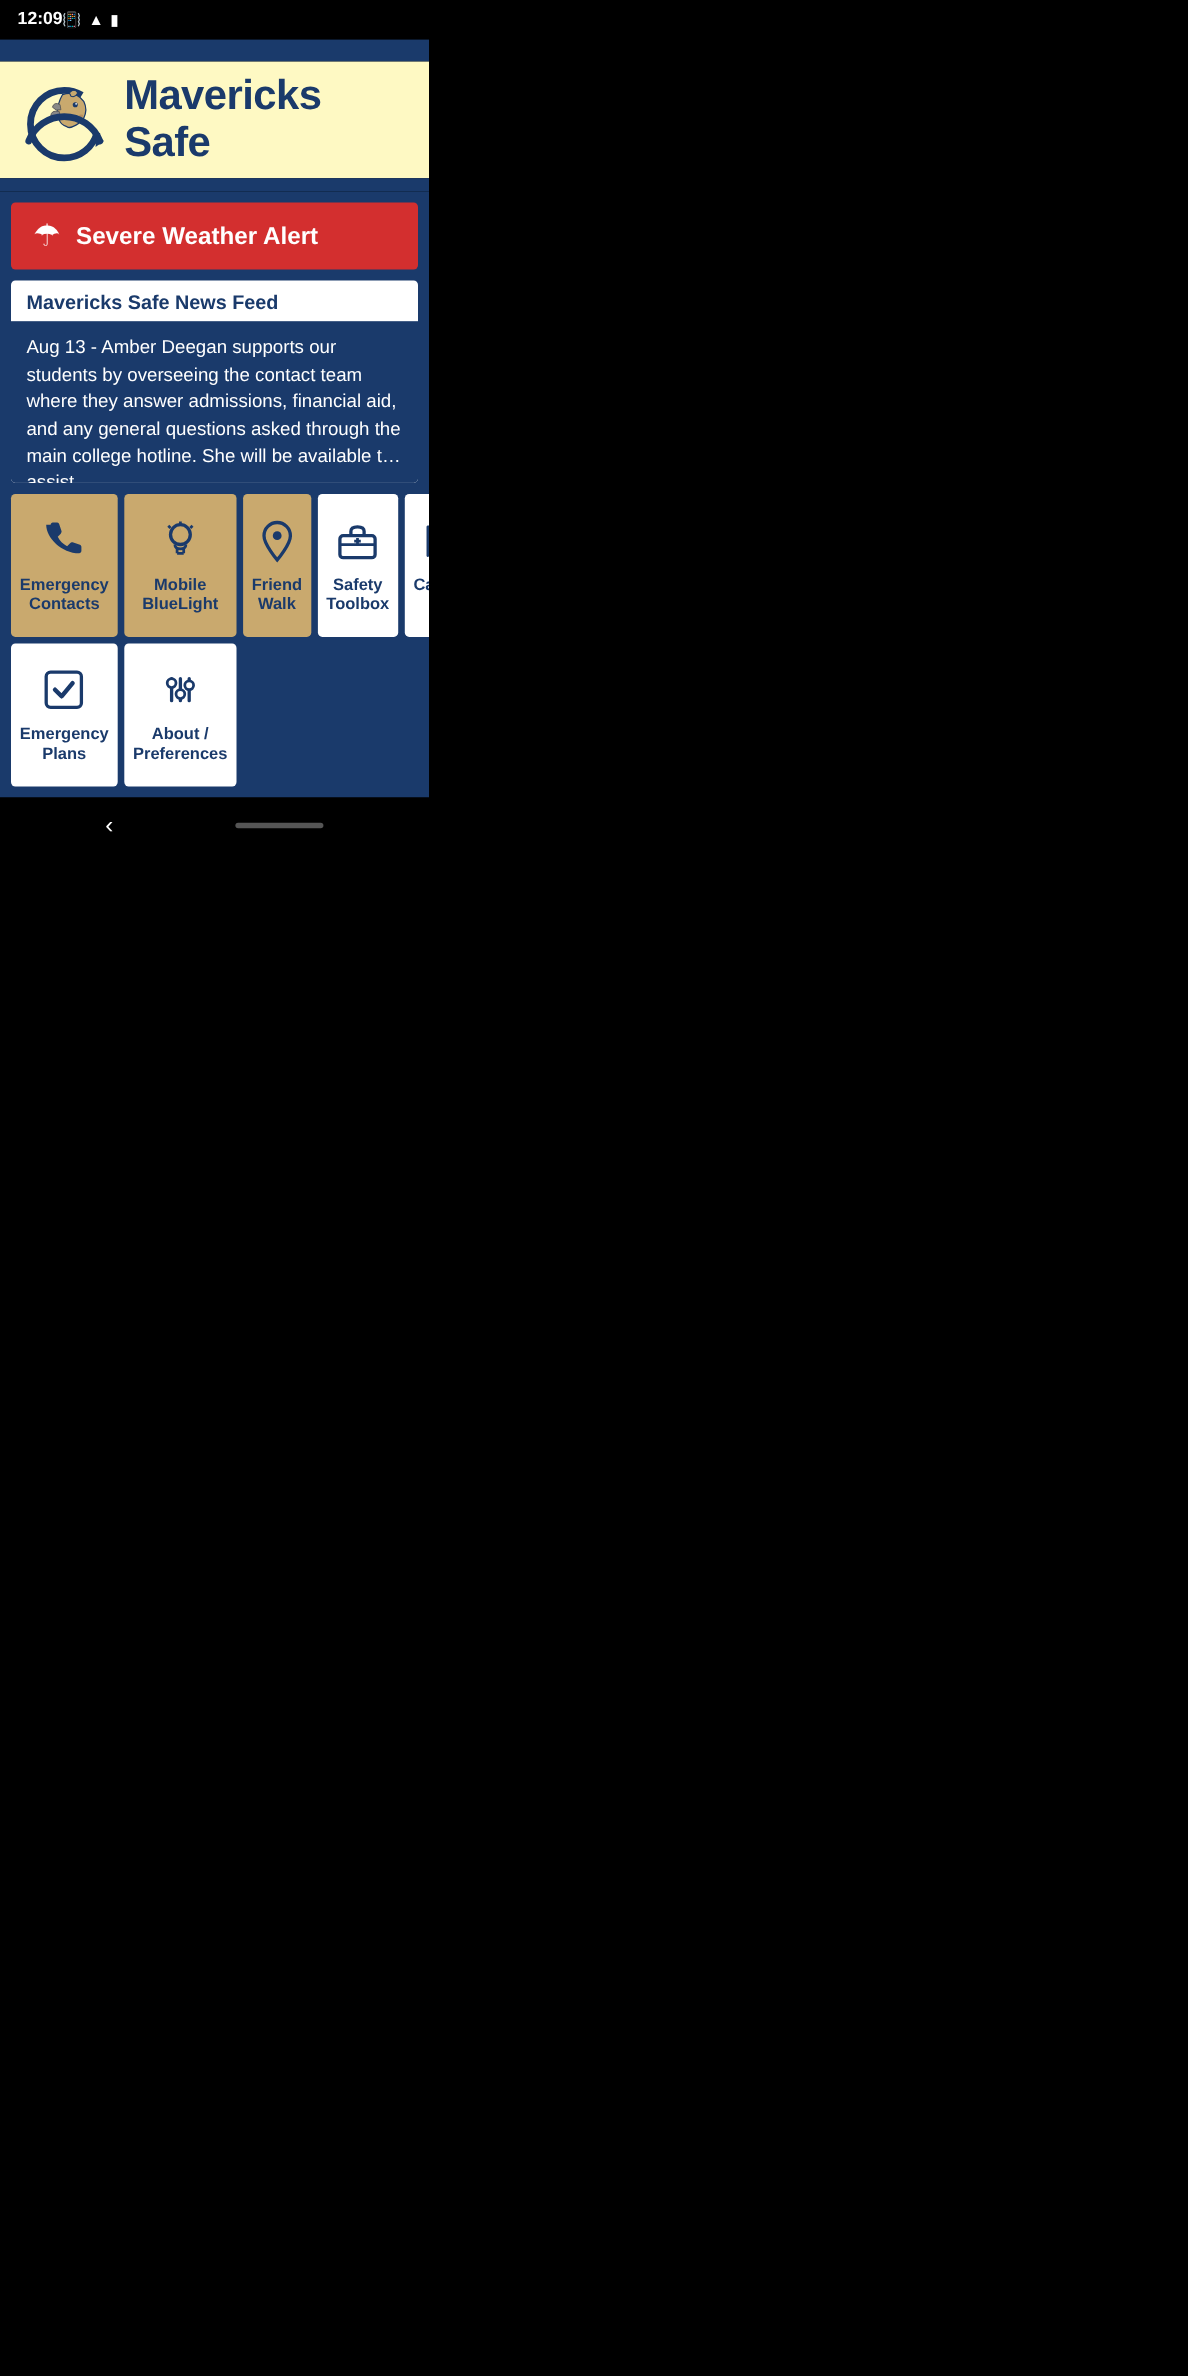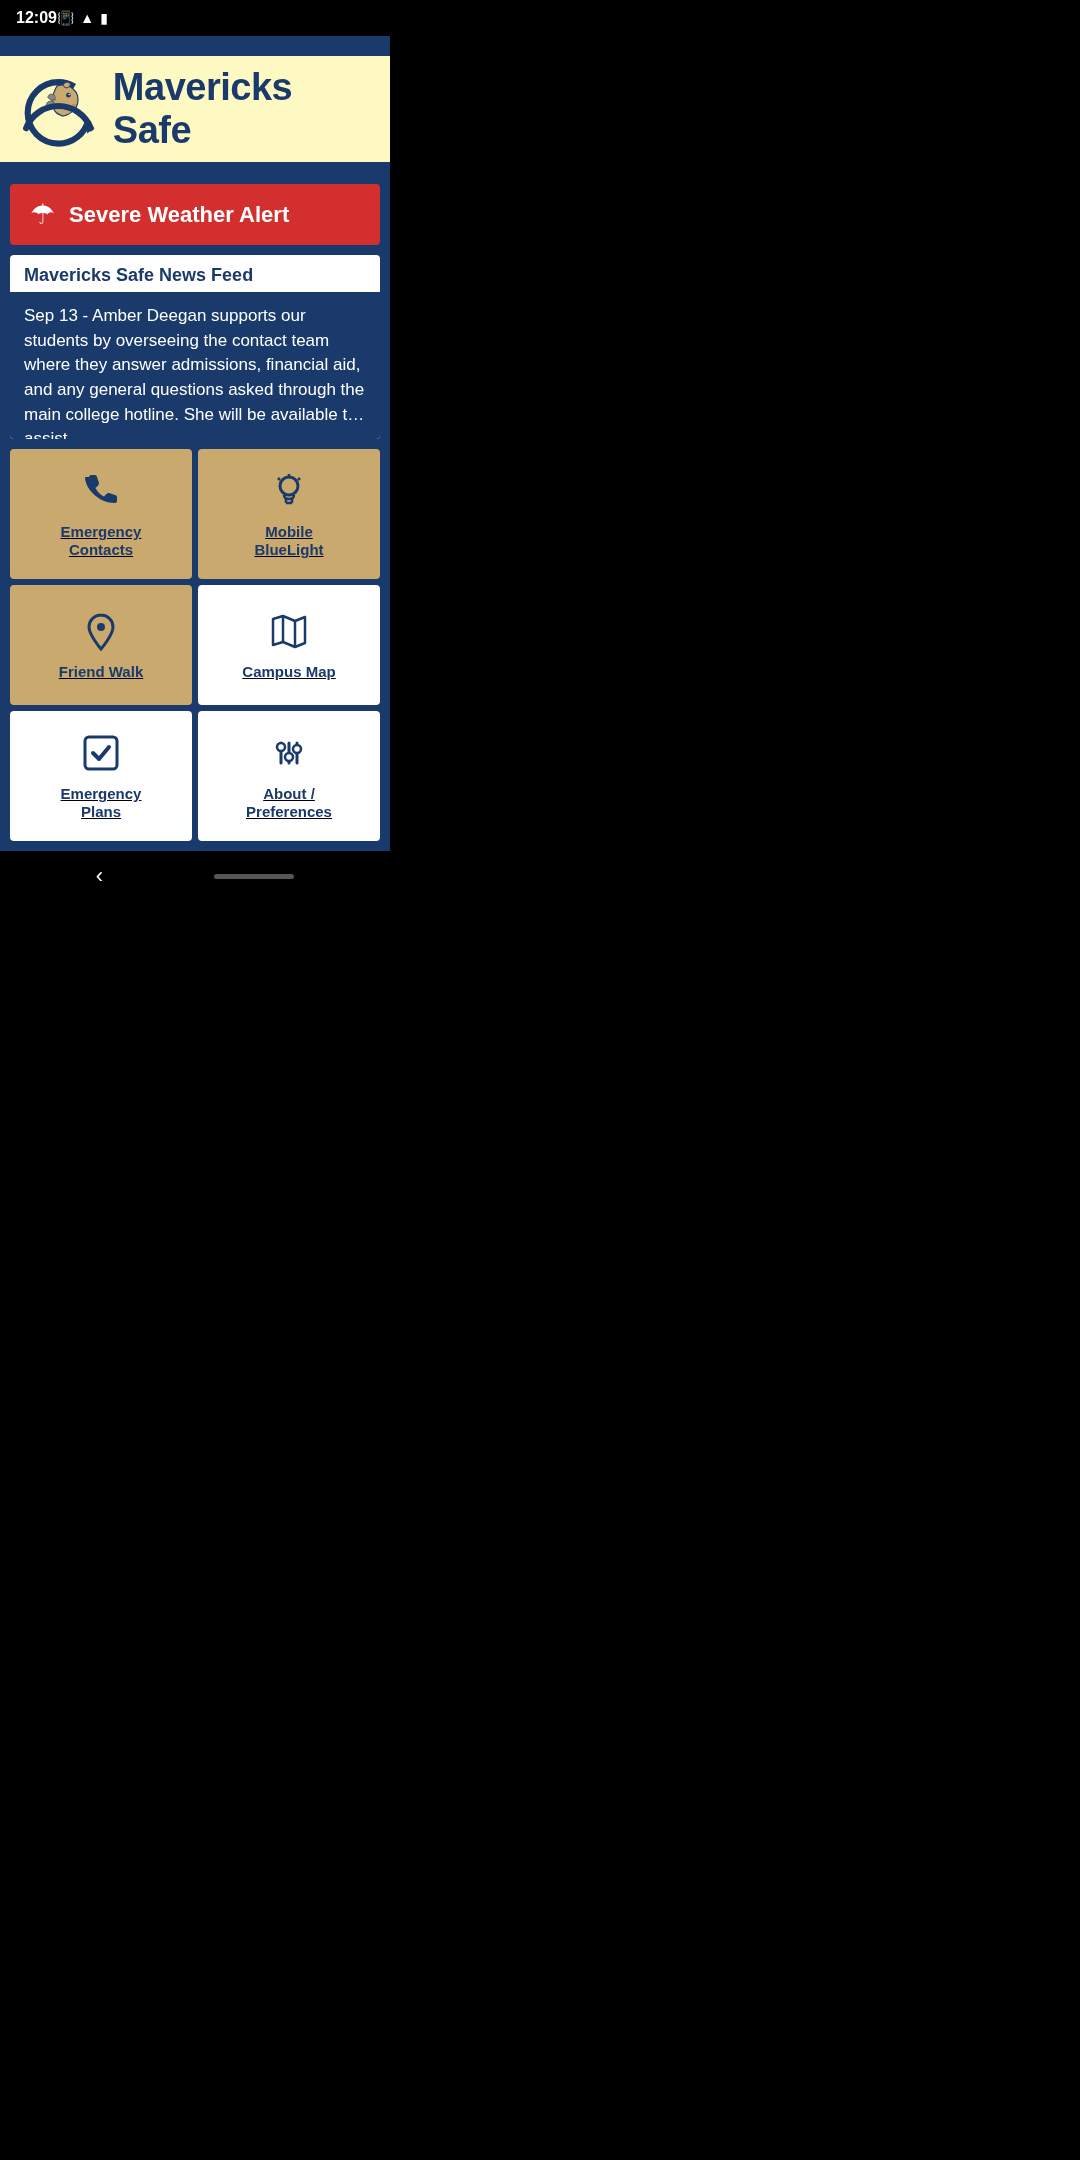--- a/index.html
+++ b/index.html
@@ -114,23 +114,22 @@
       min-height: 100px;
       overflow: hidden;
       display: -webkit-box;
       -webkit-line-clamp: 5;
       -webkit-box-orient: vertical;
     }
 
     
     .grid-section {
       display: grid;
-      grid-template-columns: 1fr 1fr;
+      grid-template-columns: 1fr 1fr 1fr 1fr 1fr;
       gap: 6px;
-      text-decoration: underline;
     }
 
     .grid-item {
       display: flex;
       flex-direction: column;
       align-items: center;
       justify-content: center;
       padding: 20px 8px;
       border-radius: 4px;
       cursor: pointer;
@@ -223,21 +222,21 @@
 
 <div class="main-content">
 
   <div class="alert-banner">
     <span class="alert-icon">☂</span>
     <span class="alert-text">Severe Weather Alert</span>
   </div>
 
   <div class="news-feed-container">
     <div class="news-feed-title">Mavericks Safe News Feed</div>
-    <div class="news-feed-content">Sep 13 - Amber Deegan supports our students by overseeing the contact team where they answer admissions, financial aid, and any general questions asked through the main college hotline. She will be available to assist...</div>
+    <div class="news-feed-content">Aug 13 - Amber Deegan supports our students by overseeing the contact team where they answer admissions, financial aid, and any general questions asked through the main college hotline. She will be available to assist...</div>
   </div>
 
   <div class="grid-section">
 
     <div class="grid-item gold">
       <div class="grid-icon">
         <svg width="44" height="44" viewBox="0 0 44 44" fill="none">
           <path d="M10 8 C10 7 11 6 12 6 L16 6 C17 6 18 7 18 8 L20 14 C20 15 19.5 16 19 16.5 L16.5 19 C18.5 23 21 25.5 25 27.5 L27.5 25 C28 24.5 29 24 30 24 L36 26 C37 26 38 27 38 28 L38 32 C38 33 37 34 36 34 C20 34 6 20 6 8 Z" fill="#1a3a6b"></path>
         </svg>
       </div>
@@ -264,20 +263,36 @@
       <div class="grid-icon">
         <svg width="44" height="44" viewBox="0 0 44 44" fill="none">
           <path d="M22 6 C15.4 6 10 11.4 10 18 C10 26 22 40 22 40 C22 40 34 26 34 18 C34 11.4 28.6 6 22 6Z" stroke="#1a3a6b" stroke-width="3" fill="none"></path>
           <circle cx="22" cy="18" r="4" fill="#1a3a6b"></circle>
         </svg>
       </div>
       <span class="grid-item-label">Friend Walk</span>
     </div>
 
 
+    <div class="grid-item white">
+      <div class="grid-icon">
+        <svg width="44" height="44" viewBox="0 0 44 44" fill="none">
+
+          <path d="M16 18 L16 14 Q16 10 22 10 Q28 10 28 14 L28 18" stroke="#1a3a6b" stroke-width="3" fill="none"></path>
+
+          <rect x="6" y="18" width="32" height="20" rx="3" stroke="#1a3a6b" stroke-width="3" fill="none"></rect>
+
+          <line x1="6" y1="26" x2="38" y2="26" stroke="#1a3a6b" stroke-width="2.5"></line>
+
+          <line x1="19" y1="23" x2="25" y2="23" stroke="#1a3a6b" stroke-width="2.5"></line>
+          <line x1="22" y1="20" x2="22" y2="26" stroke="#1a3a6b" stroke-width="2.5"></line>
+        </svg>
+      </div>
+      <span class="grid-item-label">Safety<br>Toolbox</span>
+    </div>
 
     <div class="grid-item white">
       <div class="grid-icon">
         <svg width="44" height="44" viewBox="0 0 44 44" fill="none">
           <path d="M6 10 L16 7 L28 12 L38 8 L38 34 L28 38 L16 33 L6 36 Z" stroke="#1a3a6b" stroke-width="2.5" fill="none" stroke-linejoin="round"></path>
           <line x1="16" y1="7" x2="16" y2="33" stroke="#1a3a6b" stroke-width="2.5"></line>
           <line x1="28" y1="12" x2="28" y2="38" stroke="#1a3a6b" stroke-width="2.5"></line>
         </svg>
       </div>
       <span class="grid-item-label">Campus Map</span>

